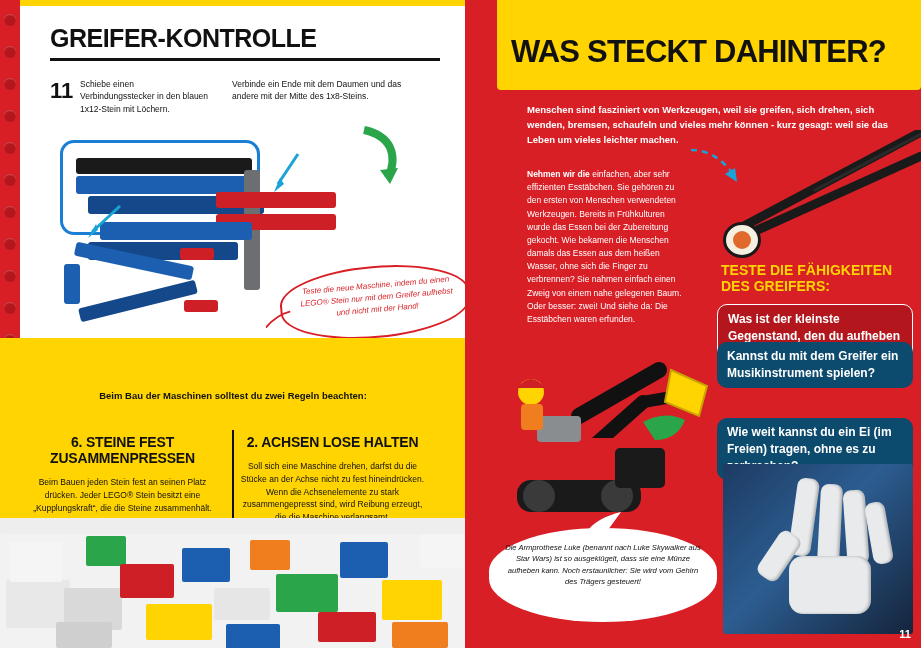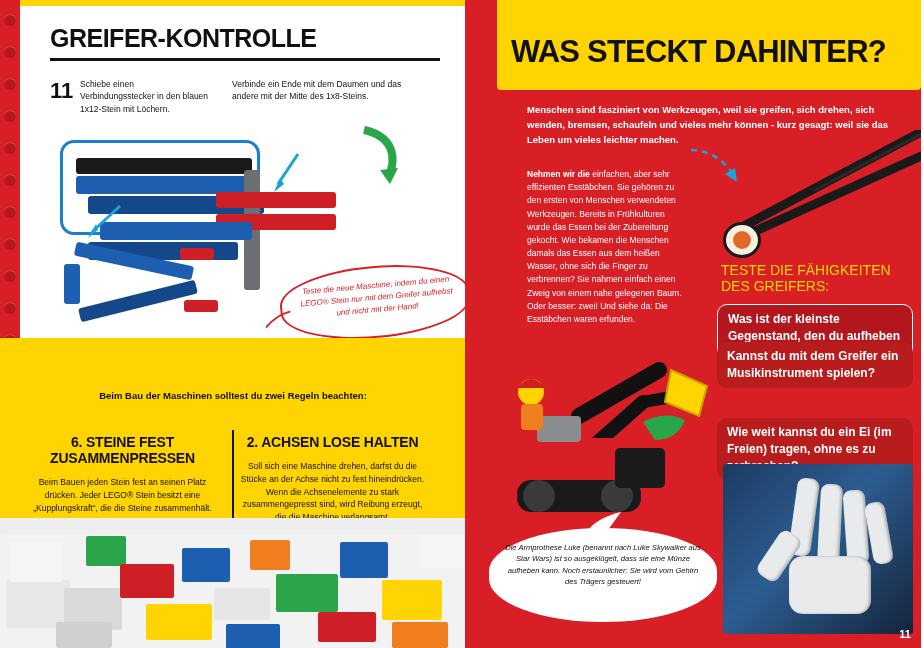--- a/index.html
+++ b/index.html
@@ -186,31 +186,31 @@
     position: absolute; left: 258px; top: 222px;
     width: 38px; height: 36px; border-radius: 50%;
     background: #f4f0e2; border: 3px solid #1a1a1a;
     overflow: hidden;
   }
   .sushi .fill { position: absolute; left: 7px; top: 6px; width: 18px; height: 18px; border-radius: 50%; background: #e06a2b; }
   .dash-arrow { position: absolute; left: 224px; top: 146px; width: 60px; height: 40px; }
 
   .teste-head {
     position: absolute; left: 256px; top: 262px; width: 190px;
-    font-size: 14px; font-weight: normal; color: #ffd400;
+    font-size: 14px; font-weight: bold; color: #ffd400;
     line-height: 1.15;
   }
   .pill {
     position: absolute; left: 252px;
     width: 196px; border-radius: 10px;
     padding: 6px 10px;
     font-size: 12px; line-height: 1.4; font-weight: bold; color: #ffffff;
   }
   .pill.red { background: #b3161c; border: 1px solid #ffffff; }
-  .pill.green { background: #b91c1c; }
+  .pill.green { background: #0c4a6e; }
 
   .hand-photo {
     position: absolute; left: 258px; top: 464px;
     width: 190px; height: 170px;
     background: linear-gradient(135deg,#1d3b63 0%,#2c5d91 45%,#14243b 100%);
     border-radius: 3px; overflow: hidden;
   }
   .hand-photo .finger {
     position: absolute; background: #e8eaec; border-radius: 8px;
     box-shadow: inset -2px 0 3px rgba(0,0,0,0.25);

